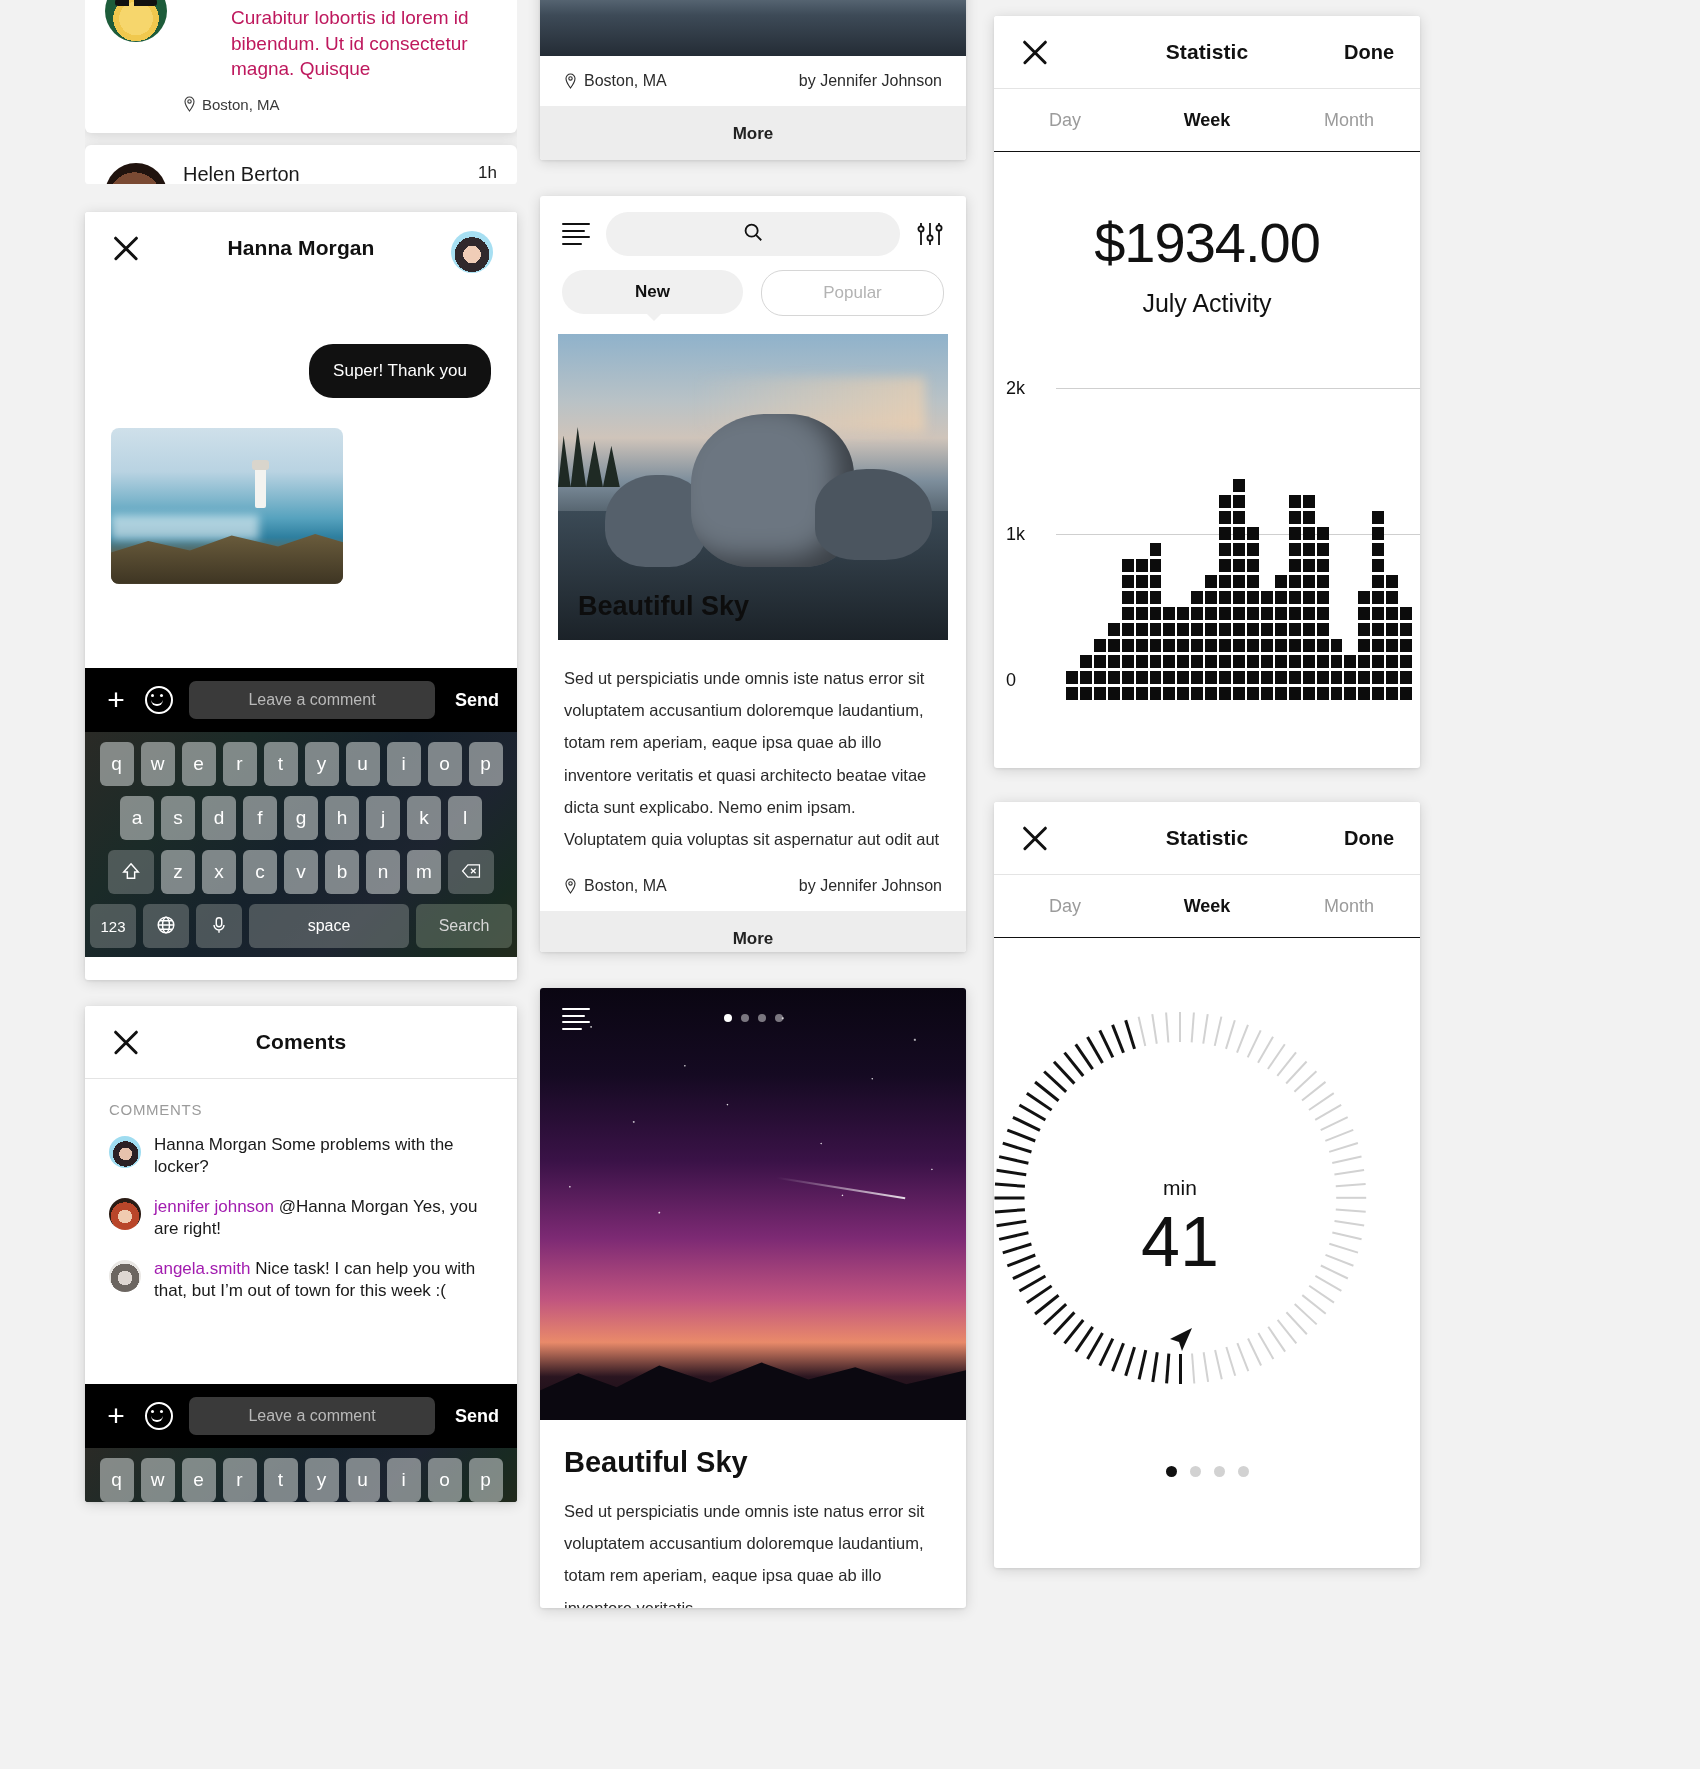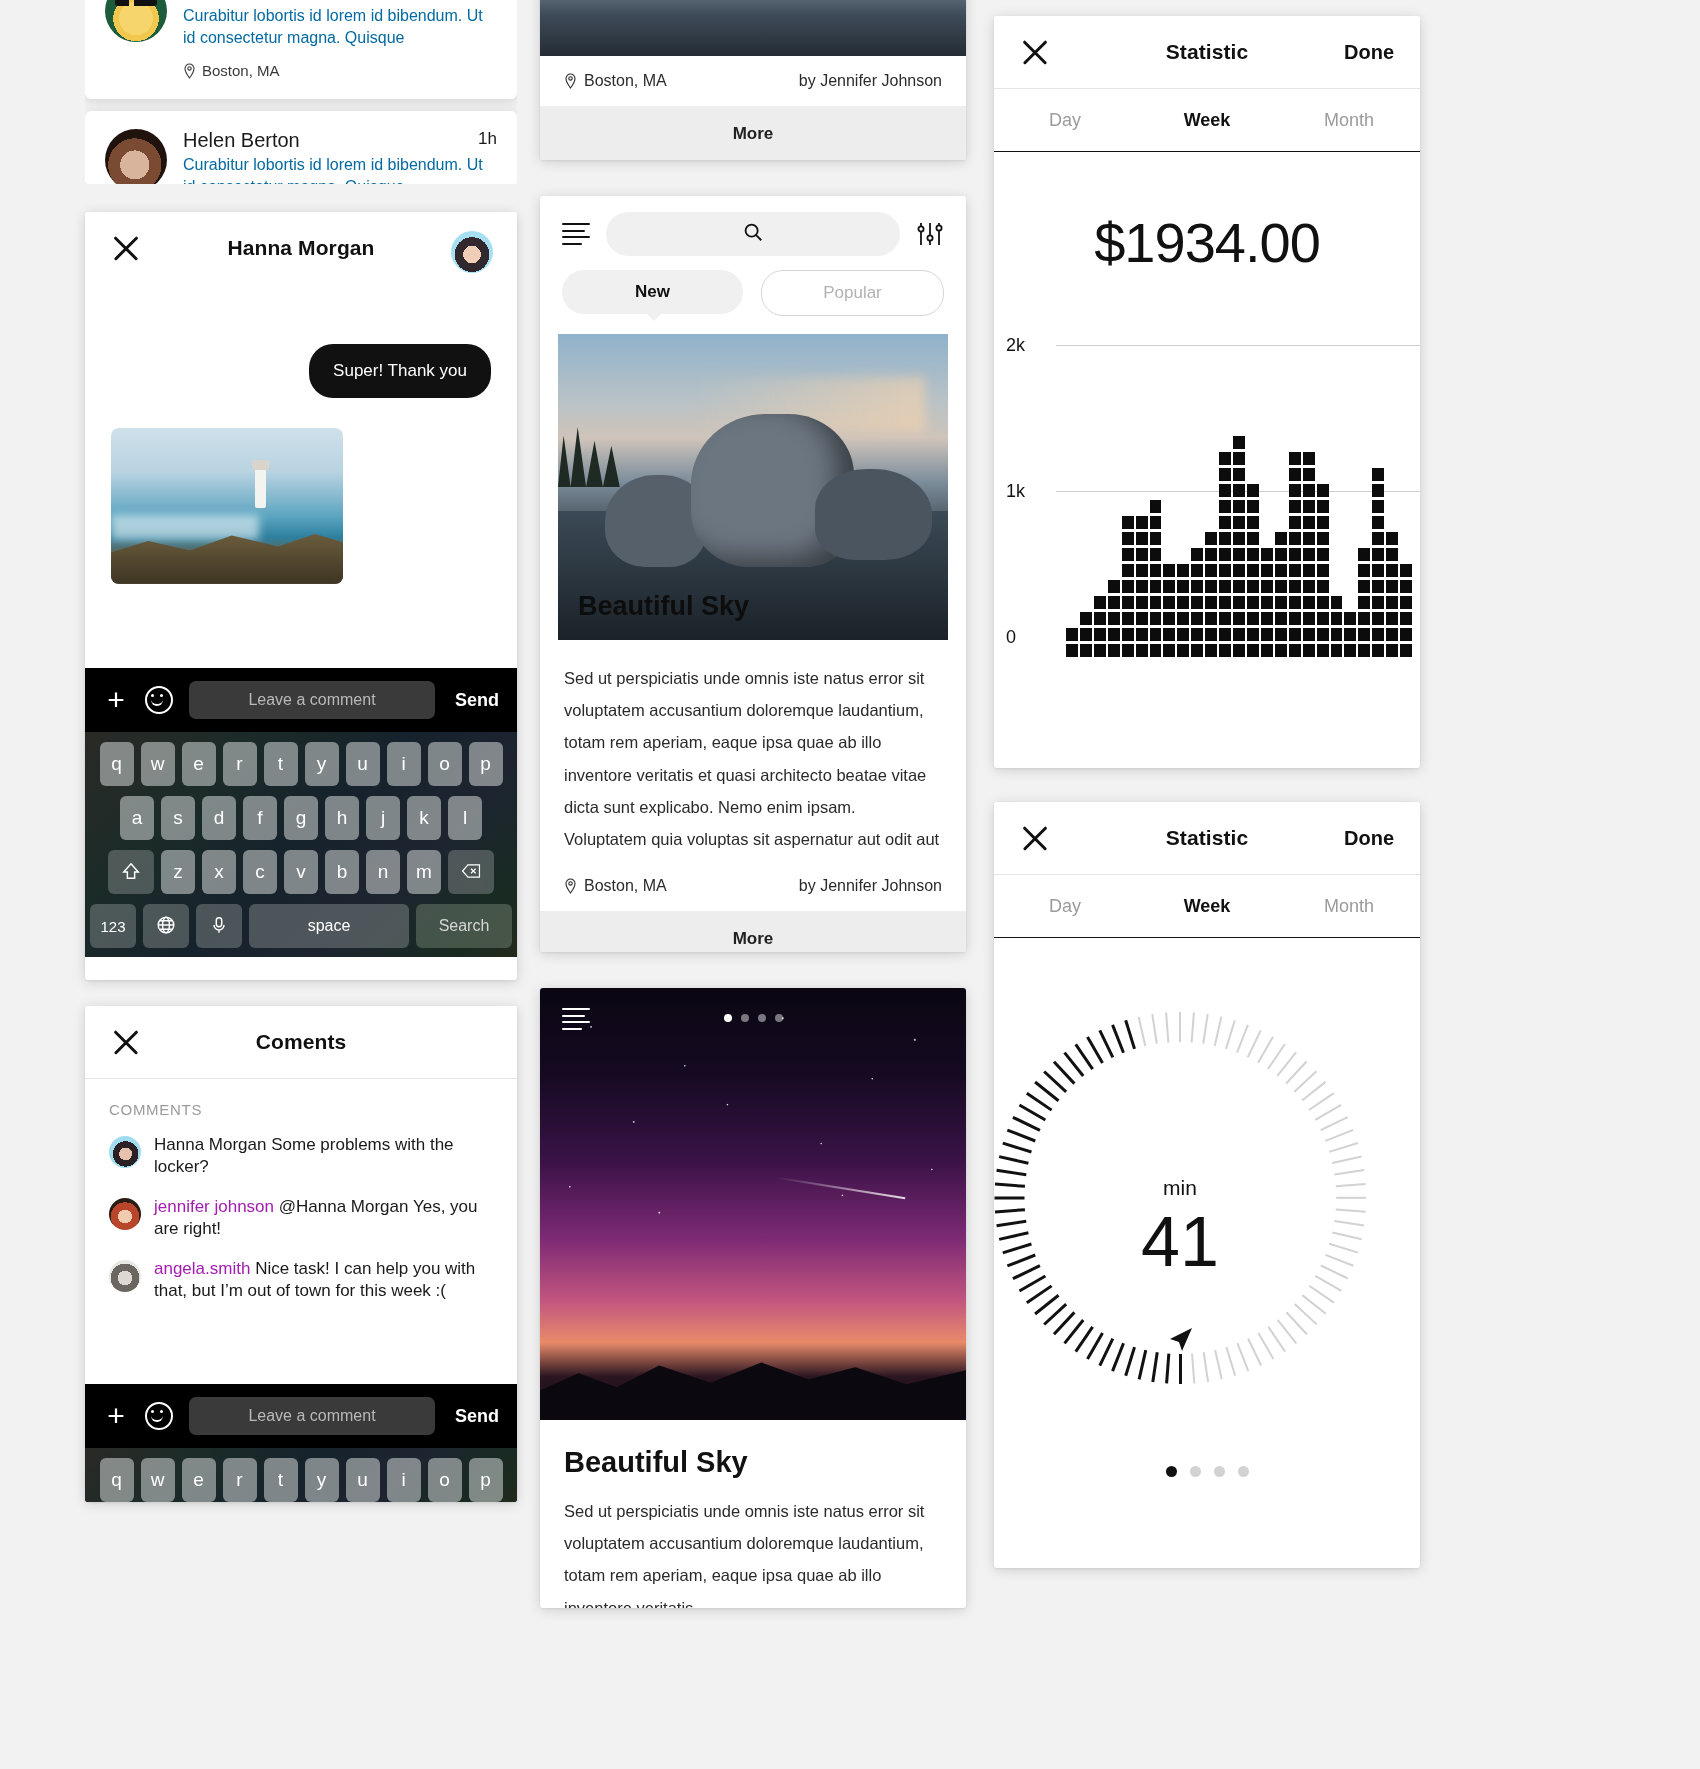--- a/index.html
+++ b/index.html
@@ -23,21 +23,21 @@
   .xicon:after{transform:rotate(-45deg);}
 
   
   #card-notify{left:85px;top:-38px;width:432px;height:222px;background:transparent;box-shadow:none;}
   .notice{background:#fff;border-radius:6px;box-shadow:0 2px 12px rgba(0,0,0,.13);padding:18px 20px 20px 20px;display:flex;gap:16px;margin-bottom:12px;}
   .notice .av{width:62px;height:62px;border-radius:50%;flex:0 0 62px;overflow:hidden;position:relative;}
   .notice .bd{flex:1;min-width:0;}
   .nrow{display:flex;align-items:flex-start;}
   .nname{font-size:20px;font-weight:400;color:#1a1a1a;flex:1;}
   .ntime{font-size:17px;color:#1a1a1a;}
-  .nbody{font-size:16px;line-height:1.35;color:#0369a1;margin-top:2px;}
+  .nbody{font-size:19px;line-height:1.35;color:#be185d;margin-top:2px;margin-left:48px;}
   .nloc{margin-top:14px;font-size:15px;color:#3a3a3a;display:flex;align-items:center;gap:6px;}
 
   .pin{width:13px;height:16px;display:inline-block;}
 
   
   .av-julia{background:radial-gradient(circle at 50% 62%,#f6d66c 0 34%,#f0c84e 34% 46%,#1d5c3a 46% 100%);}
   .av-julia:before{content:"";position:absolute;left:16%;top:30%;width:68%;height:12%;
      background:repeating-linear-gradient(90deg,#111 0 34%,transparent 34% 46%,#111 46% 80%);border-radius:3px;}
   .av-helen{background:radial-gradient(circle at 48% 58%,#d8b49c 0 30%,#7a4a33 30% 55%,#20130e 55% 100%);}
   .av-hanna{background:radial-gradient(circle at 52% 56%,#e6c2ad 0 26%,#2b2024 26% 52%,#9fdcf0 52% 100%);}
@@ -433,20 +433,21 @@
     <div class="title">Statistic</div>
     <div class="right">Done</div>
   </div>
   <div style="height:1px;background:#e4e4e4;"></div>
   <div class="tabs">
     <div class="tab">Day</div>
     <div class="tab on">Week</div>
     <div class="tab">Month</div>
   </div>
   <div class="amount">$1934.00</div>
+  <div class="amount-sub">July Activity</div>
   <div class="chart">
     <div class="gline" id="g2k" style="top:0px;"></div>
     <div class="glab" id="l2k" style="top:0px;">2k</div>
     <div class="gline" id="g1k" style="top:146px;"></div>
     <div class="glab" id="l1k" style="top:146px;">1k</div>
     <div class="glab" id="l0" style="top:292px;">0</div>
     <div class="bars" id="bars">
         <div class="bar">
           <div class="cell"></div>
           <div class="cell"></div>

